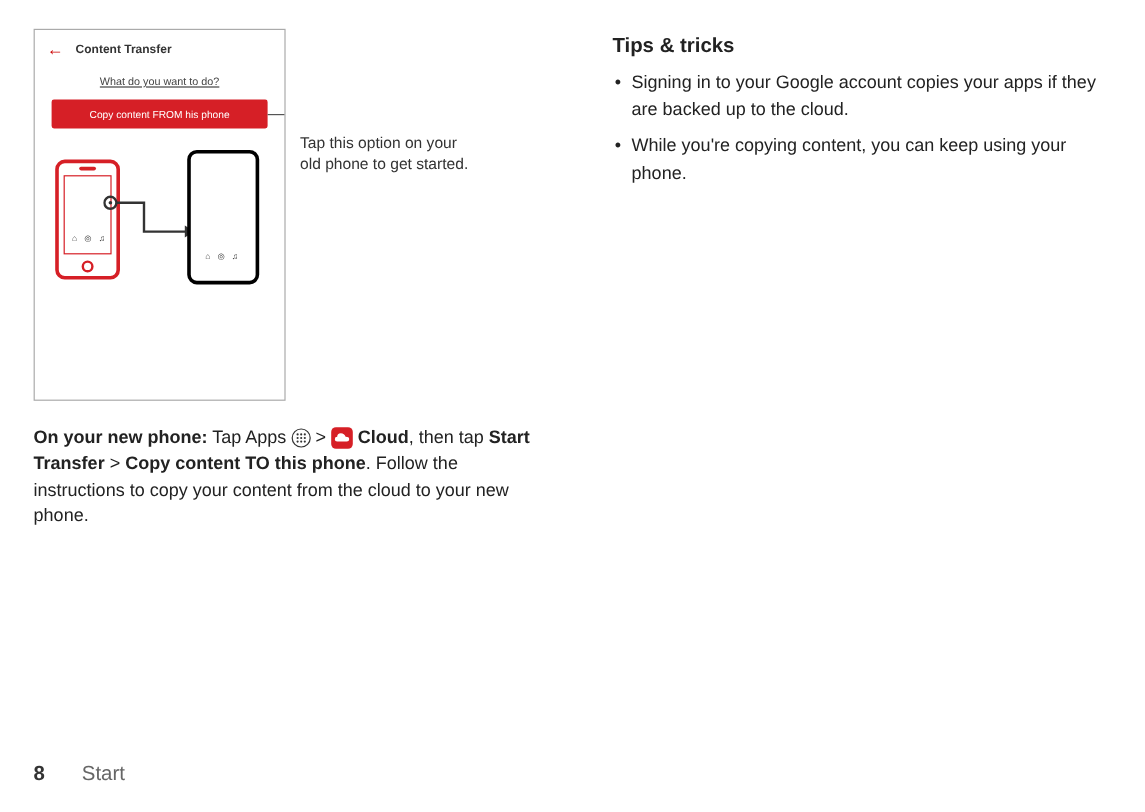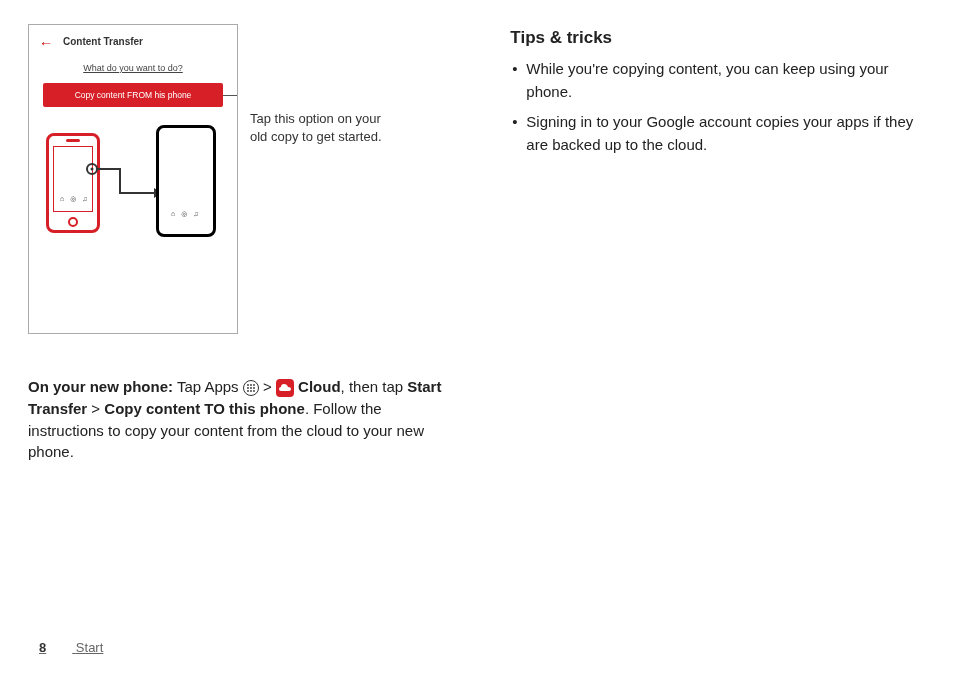--- a/index.html
+++ b/index.html
@@ -105,21 +105,21 @@
   .icons-row.b { left: 8px; bottom: 10px; }
   .arrow-path {
     position: absolute;
     left: 48px;
     top: 36px;
     width: 88px;
     height: 48px;
   }
 
   .body-text {
-    margin-top: 42px;
+    margin-top: 20px;
     font-size: 15px;
     line-height: 1.45;
     color: #222;
   }
   .body-text b { font-weight: 700; }
   .inline-icon {
     display: inline-flex;
     vertical-align: middle;
     align-items: center;
     justify-content: center;
@@ -149,25 +149,24 @@
   }
   .tips-list li::before {
     content: "•";
     position: absolute;
     left: 2px;
     top: 0;
   }
 
   .footer {
     position: absolute;
-    left: 39px;
+    left: 28px;
     bottom: 22px;
-    font-size: 13px;
+    font-size: 17px;
     color: #666;
-    text-decoration: underline;
   }
   .footer .pg { font-weight: 700; color:#333; margin-right: 26px; }
 </style>
 </head>
 <body>
 
 <div class="page">
   <div class="left-col">
 
     <div class="mock-wrap">
@@ -199,21 +198,21 @@
             <div class="screen">
               <span class="icons-row b">⌂ ◎ ♫</span>
             </div>
           </div>
         </div>
       </div>
 
       <div>
         <div class="callout">
           <span>Tap this option on your</span><br>
-          <span>old copy to get started.</span>
+          <span>old phone to get started.</span>
         </div>
       </div>
     </div>
 
     <p class="body-text">
       <b>On your new phone:</b><span> Tap Apps </span><span class="inline-icon apps-icon">
           <svg viewBox="0 0 10 10">
             <circle cx="2" cy="2" r="0.9" fill="#333"></circle>
             <circle cx="5" cy="2" r="0.9" fill="#333"></circle>
             <circle cx="8" cy="2" r="0.9" fill="#333"></circle>
@@ -228,22 +227,22 @@
           <svg width="18" height="18" viewBox="0 0 18 18">
             <path d="M 5 12 Q 3 12 3 10 Q 3 8 5 8 Q 5 5 8 5 Q 11 5 12 8 Q 15 8 15 10 Q 15 12 13 12 Z" fill="#fff"></path>
           </svg>
         </span><b> Cloud</b><span>, then tap </span><b>Start Transfer</b><span> &gt; </span><b>Copy content TO this phone</b><span>. Follow the instructions to copy your content from the cloud to your new phone.</span>
     </p>
   </div>
 
   <div class="right-col">
     <div class="tips-title">Tips &amp; tricks</div>
     <ul class="tips-list">
+      <li>Signing in to your Google account copies your apps if they are backed up to the cloud.</li>
       <li>While you're copying content, you can keep using your phone.</li>
-      <li>Signing in to your Google account copies your apps if they are backed up to the cloud.</li>
     </ul>
   </div>
 </div>
 
 <div class="footer">
   <span class="pg">8</span>
   <span>Start</span>
 </div>
 
 </body></html>

